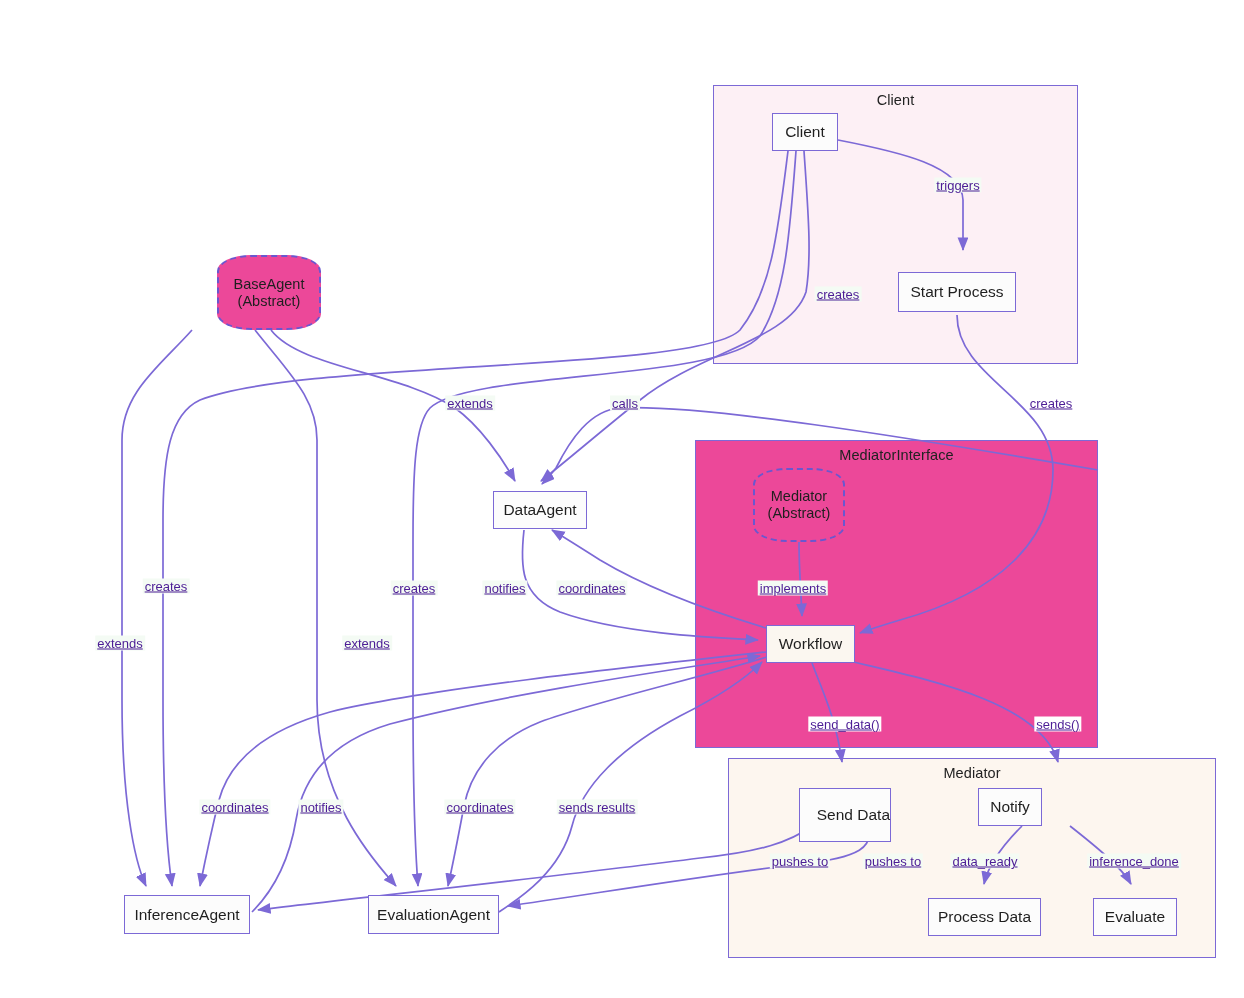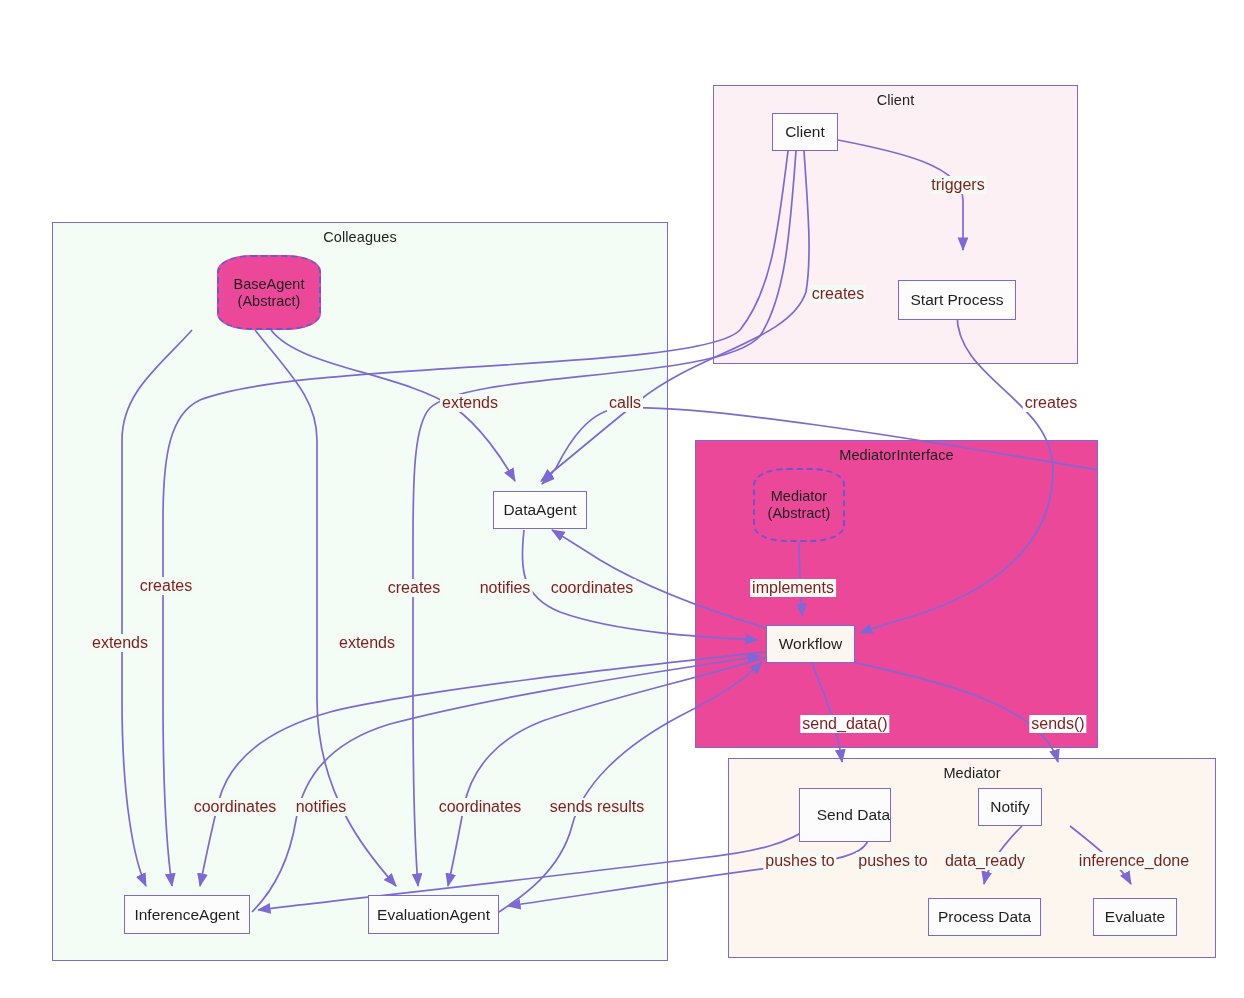--- a/index.html
+++ b/index.html
@@ -11,34 +11,31 @@
   .cluster-title{position:absolute;left:0;right:0;top:6px;text-align:center;
     font-size:14.5px;color:#222;letter-spacing:.1px;}
 
   .node{position:absolute;box-sizing:border-box;border:1.8px solid #7c69d6;
     background:#fcfcfc;display:flex;align-items:center;justify-content:center;
     font-size:15.5px;color:#1f1f1f;text-align:center;line-height:1.15;}
   .node.cream{background:#fbf7f0;}
   .node.db{border:2px dashed #6a57cf;background:#ec4899;border-radius:34px/16px;
     flex-direction:column;font-size:14.5px;}
 
-  .elabel{position:absolute;font-size:16px;color:#7f1d1d;white-space:nowrap;
-    background:#f4fbf4;padding:0 2px;transform:translate(-50%,-50%);}
+  .elabel{position:absolute;font-size:13px;color:#4c1d95;white-space:nowrap;
+    background:#f4fbf4;padding:0 2px;transform:translate(-50%,-50%);text-decoration:underline;}
   .elabel.plain{background:#ffffff;}
 </style>
 </head>
 <body>
 
 <div id="stage">
 
   <div class="cluster" style="left:713px;top:85px;width:365px;height:279px;background:#fdf0f5;">
     <div class="cluster-title">Client</div>
-  </div>
-  <div class="cluster" style="left:52px;top:222px;width:616px;height:739px;background:#f3fdf6;">
-    <div class="cluster-title">Colleagues</div>
   </div>
   <div class="cluster" style="left:695px;top:440px;width:403px;height:308px;background:#ec4899;">
     <div class="cluster-title">MediatorInterface</div>
   </div>
   <div class="cluster" style="left:728px;top:758px;width:488px;height:200px;background:#fdf6ef;">
     <div class="cluster-title">Mediator</div>
   </div>
 
   <svg id="wires" viewBox="0 0 1244 998">
     <defs>
@@ -91,21 +88,21 @@
       <path d="M1022,826 C1000,848 988,866 984,884"></path>
 
       <path d="M1070,826 C1098,848 1122,868 1131,884"></path>
     </g>
   </svg>
 
   <div class="node" style="left:772px;top:113px;width:66px;height:38px;">
     <span>Client</span>
   </div>
 
-  <div class="node" style="left:898px;top:280px;width:118px;height:40px;">
+  <div class="node" style="left:898px;top:272px;width:118px;height:40px;">
     <span>Start Process</span>
   </div>
 
   <div class="node db" style="left:217px;top:255px;width:104px;height:75px;">
     <span>BaseAgent</span>
     <span>(Abstract)</span>
   </div>
 
   <div class="node" style="left:493px;top:491px;width:94px;height:38px;">
     <span>DataAgent</span>

